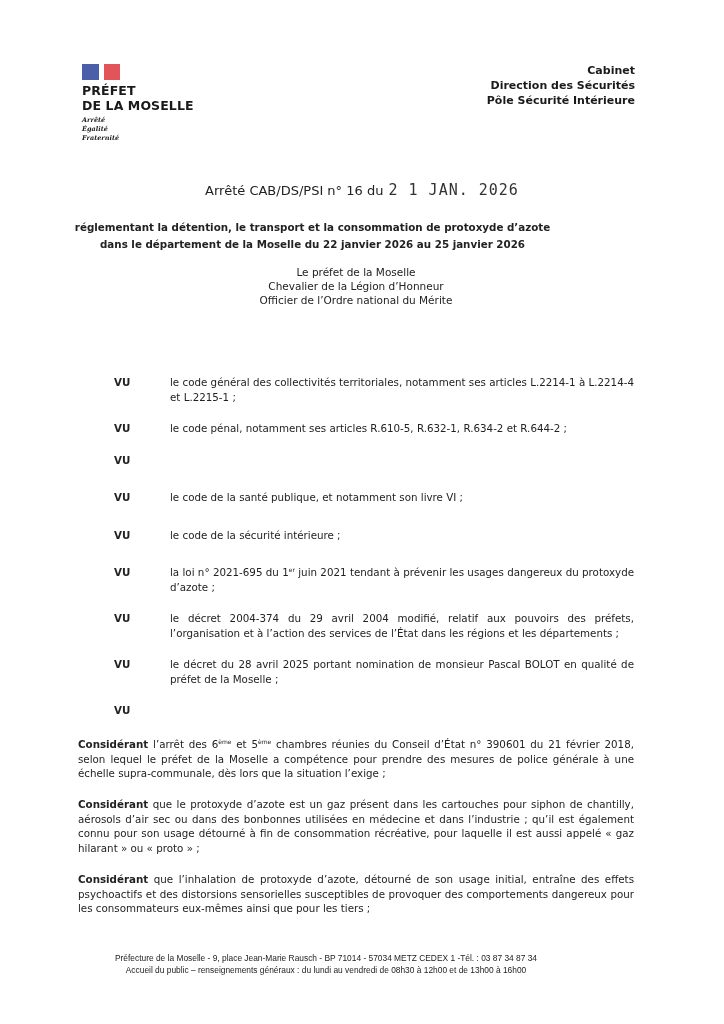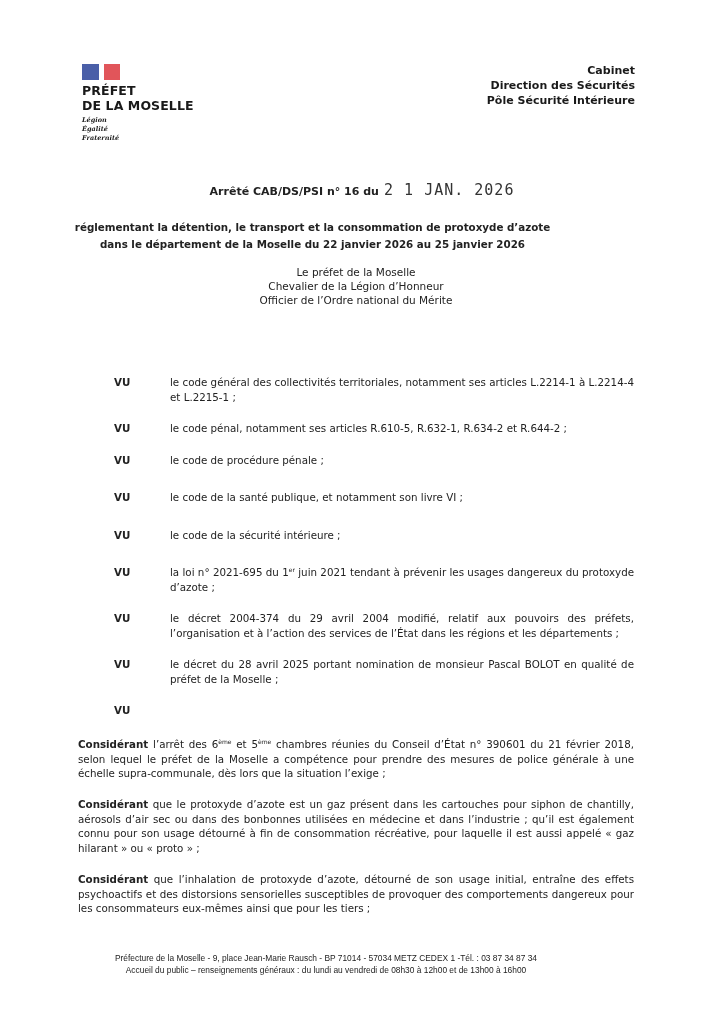--- a/index.html
+++ b/index.html
@@ -14,21 +14,21 @@
   .flag .white { position:absolute; left:17px; top:0; width:5px; height:16px; background:#ffffff; border-radius:0 40% 40% 0; }
   .flag .red { position:absolute; left:22px; top:0; width:16px; height:16px; background:#e1555a; }
   .logo-title { font-family:"DejaVu Sans", sans-serif; font-weight:bold; font-size:12.5px; line-height:15px; color:#1a1a1a; margin-top:3px; letter-spacing:0.1px; }
   .motto { font-family:"DejaVu Serif", serif; font-style:italic; font-weight:bold; font-size:6.5px; line-height:9px; color:#222; margin-top:3px; }
 
   
   .service { position:absolute; right:89px; top:63px; text-align:right; font-weight:bold; font-size:11px; line-height:15px; color:#1a1a1a; }
 
   
   .arrete { position:absolute; left:0; width:724px; top:180px; text-align:center; }
-  .arrete .label { font-weight:bold; font-size:11px; color:#222; }
+  .arrete .label { font-weight:normal; font-size:13px; color:#222; }
   .arrete .stamp { font-family:"DejaVu Sans Mono", monospace; font-size:15px; color:#333; letter-spacing:1px; margin-left:0; }
   .subtitle { position:absolute; left:0; width:625px; top:219px; text-align:center; font-weight:bold; font-size:10.3px; line-height:17px; color:#222; }
   .authority { position:absolute; left:0; width:712px; top:265px; text-align:center; font-size:10.5px; line-height:14px; color:#222; }
 
   
   .vu-list { position:absolute; left:114px; top:340px; width:520px;margin-top:35px; }
   .vu { display:flex; font-size:10.3px; line-height:14.5px; color:#222; }
   .vu .k { width:56px; flex:none; font-weight:bold; }
   .vu .t { flex:1; text-align:justify; }
 
@@ -50,21 +50,21 @@
     <div class="flag">
       <div class="blue"></div>
         <div class="white"></div>
         <div class="red"></div>
     </div>
     <div class="logo-title">
       <div>PRÉFET</div>
       <div>DE LA MOSELLE</div>
     </div>
     <div class="motto">
-      <div>Légion</div>
+      <div>Arrêté</div>
       <div>Égalité</div>
       <div>Fraternité</div>
     </div>
   </div>
 
   <div class="service">
     <div>Cabinet</div>
     <div>Direction des Sécurités</div>
     <div>Pôle Sécurité Intérieure</div>
   </div>
@@ -89,21 +89,20 @@
     <div class="vu" style="margin-bottom:17px">
       <span class="k">VU</span>
       <span class="t">le code général des collectivités territoriales, notamment ses articles L.2214-1 à L.2214-4 et L.2215-1 ;</span>
     </div>
     <div class="vu" style="margin-bottom:17px">
       <span class="k">VU</span>
       <span class="t">le code pénal, notamment ses articles R.610-5, R.632-1, R.634-2 et R.644-2 ;</span>
     </div>
     <div class="vu" style="margin-bottom:23px">
       <span class="k">VU</span>
-      <span class="t">le code de procédure pénale ;</span>
     </div>
     <div class="vu" style="margin-bottom:23px">
       <span class="k">VU</span>
       <span class="t">le code de la santé publique, et notamment son livre VI ;</span>
     </div>
     <div class="vu" style="margin-bottom:23px">
       <span class="k">VU</span>
       <span class="t">le code de la sécurité intérieure ;</span>
     </div>
     <div class="vu" style="margin-bottom:17px">

